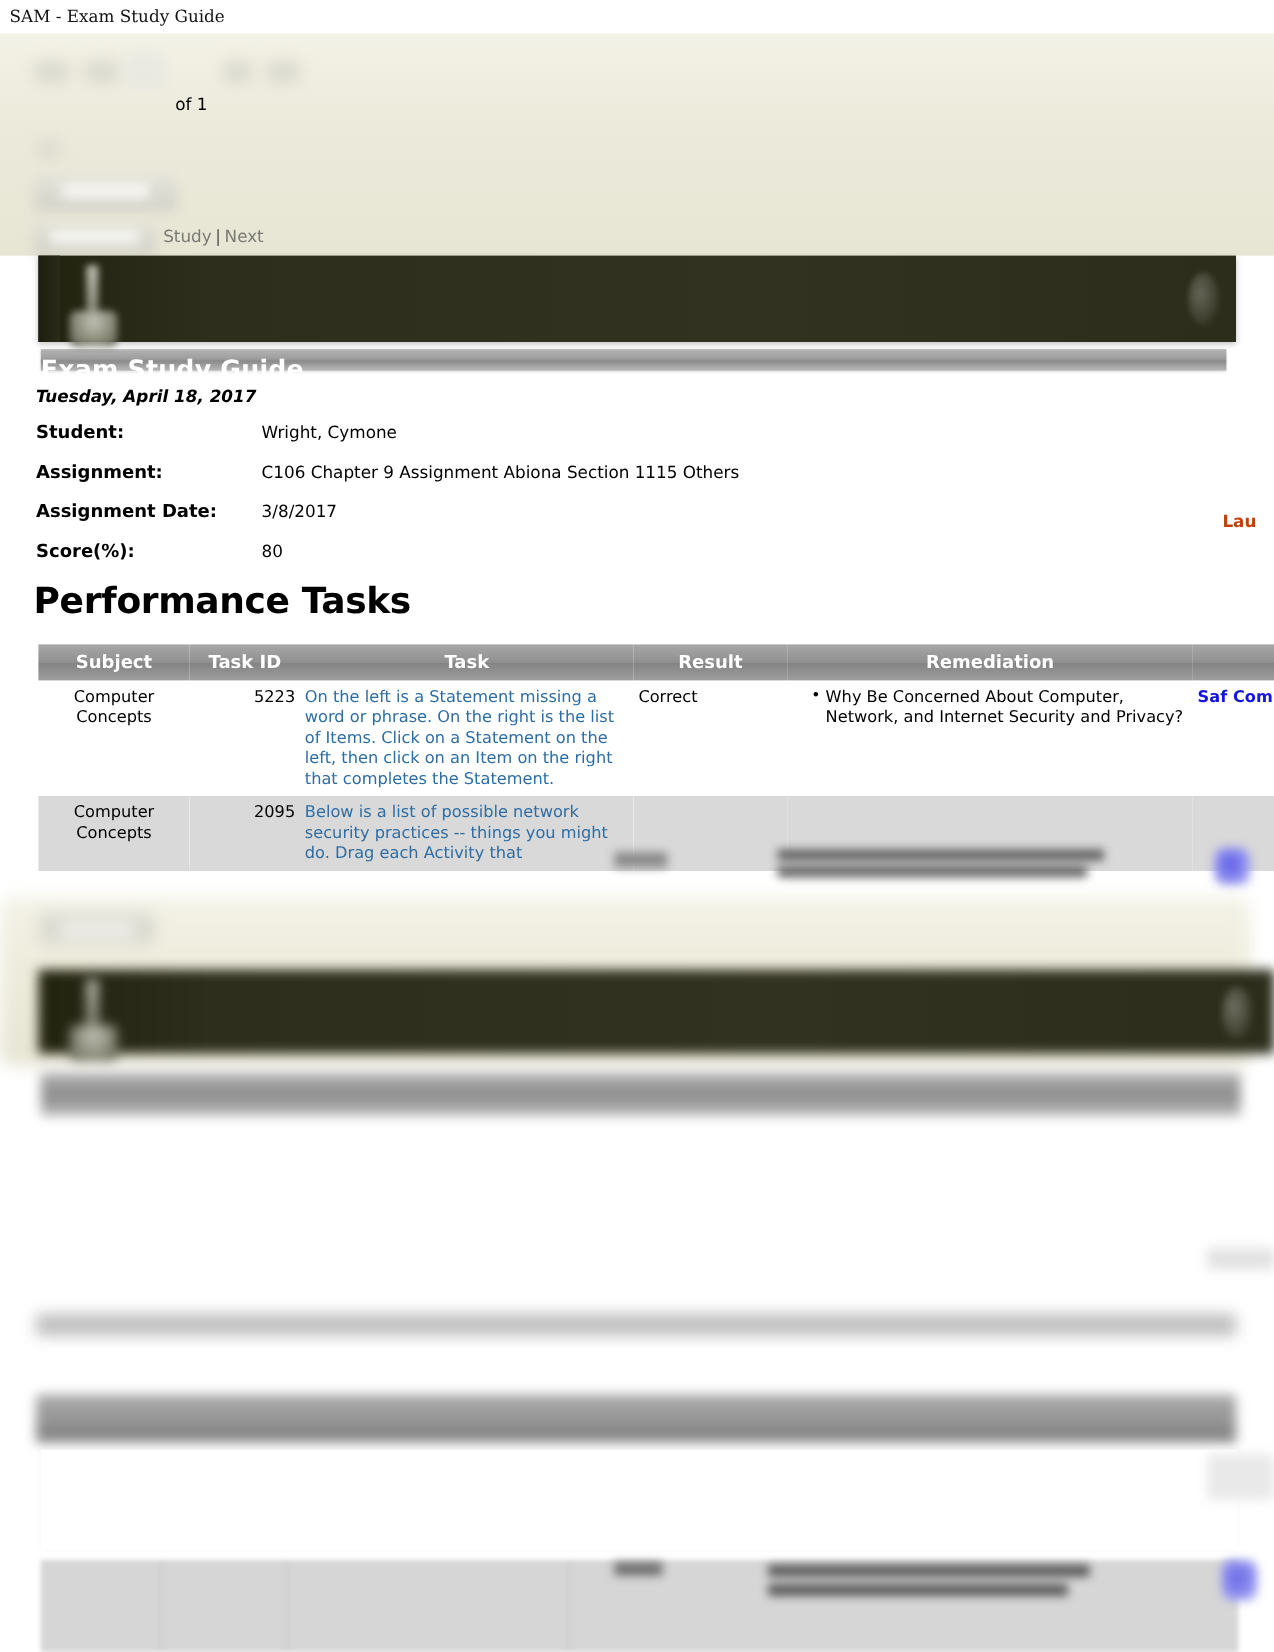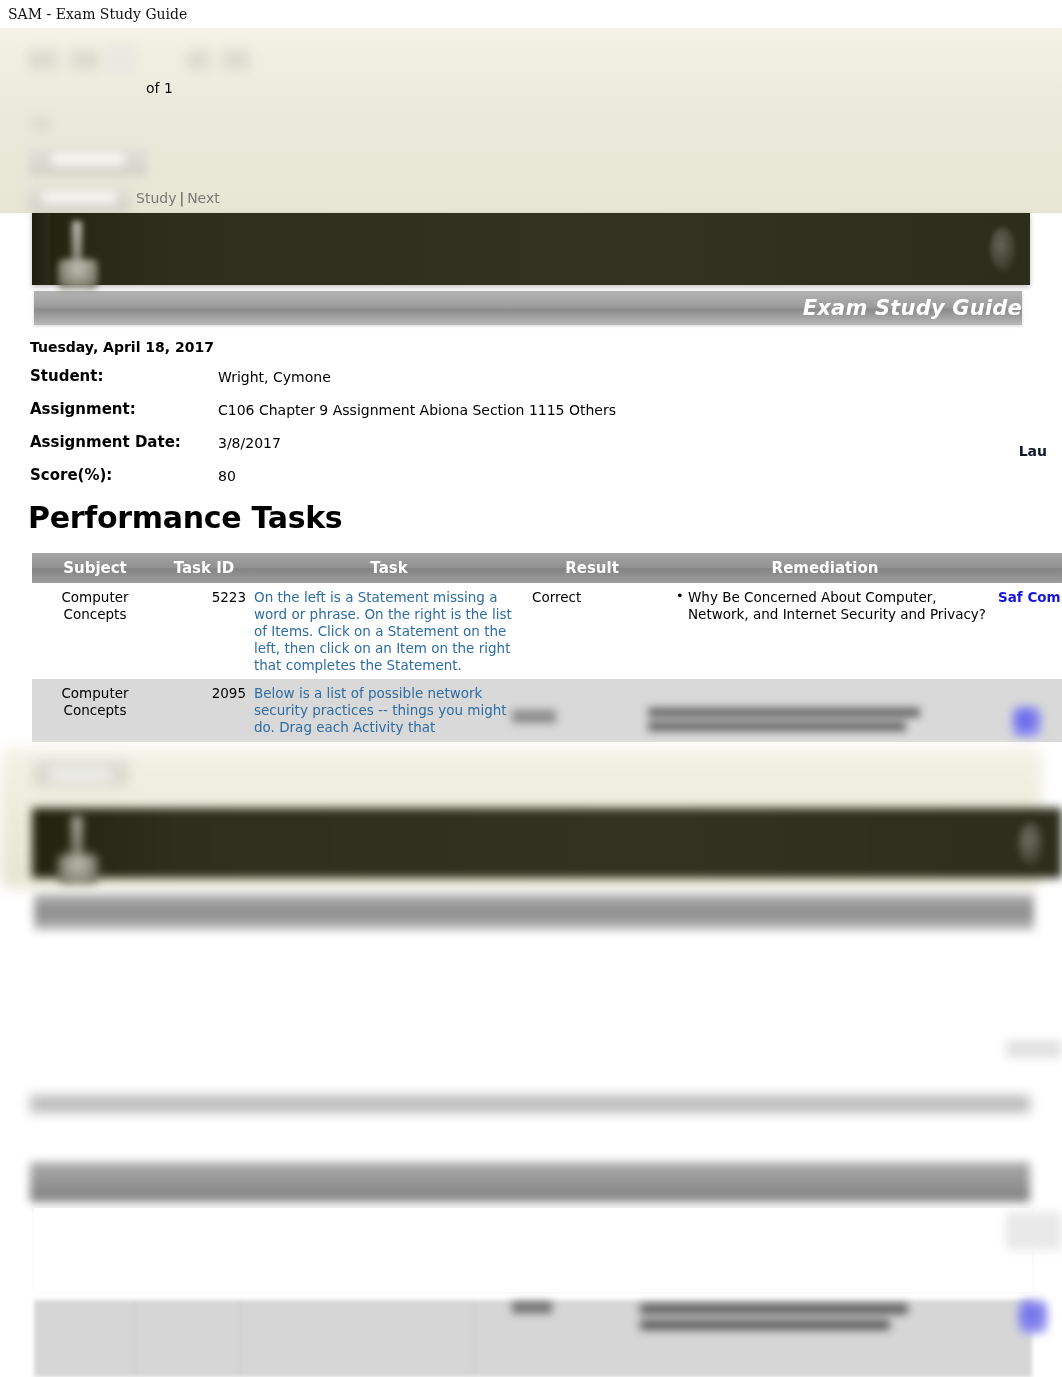--- a/index.html
+++ b/index.html
@@ -121,44 +121,43 @@
   .banner-emblem {
     position: absolute; right: 14px; top: 14px;
     width: 26px; height: 44px;
     border-radius: 50%;
     background: radial-gradient(ellipse at 40% 40%, #6f7062 0%, #3a3b29 70%, #2d2e1c 100%);
     filter: blur(2px);
     opacity: .85;
   }
   .title-bar {
     margin: 6px 40px 0 34px;
-    height: 34px;
+    height: 18px;
     background: linear-gradient(to bottom,#b4b4b4 0%, #9d9d9d 45%, #8b8b8b 55%, #b9b9b9 100%);
     color: #ffffff;
     font-size: 21px;
     font-weight: bold;
-    text-align: right;
+    text-align: left;
     line-height: 34px;
     letter-spacing: .2px;
     box-shadow: 0 1px 3px rgba(0,0,0,.18);
-    font-style: italic;
   }
 
   .meta {
     margin: 14px 0 0 30px;
     position: relative;
   }
-  .meta-date { font-weight: bold; font-size: 14px; margin-bottom: 12px; }
+  .meta-date { font-weight: bold; font-size: 14px; margin-bottom: 12px; font-style: italic; }
   .meta-row { display: flex; align-items: flex-end; margin-bottom: 15px; }
   .meta-label { width: 188px; font-weight: bold; font-size: 15px; }
   .meta-value { font-size: 14px; }
   .launch-link {
     position: absolute;
     right: 15px; top: 104px;
-    color: #0f172a;
+    color: #c2410c;
     font-weight: bold;
     font-size: 14px;
     text-decoration: none;
     white-space: nowrap;
   }
 
   .section-title {
     margin: 16px 0 18px 28px;
     font-size: 30px;
     font-weight: bold;

